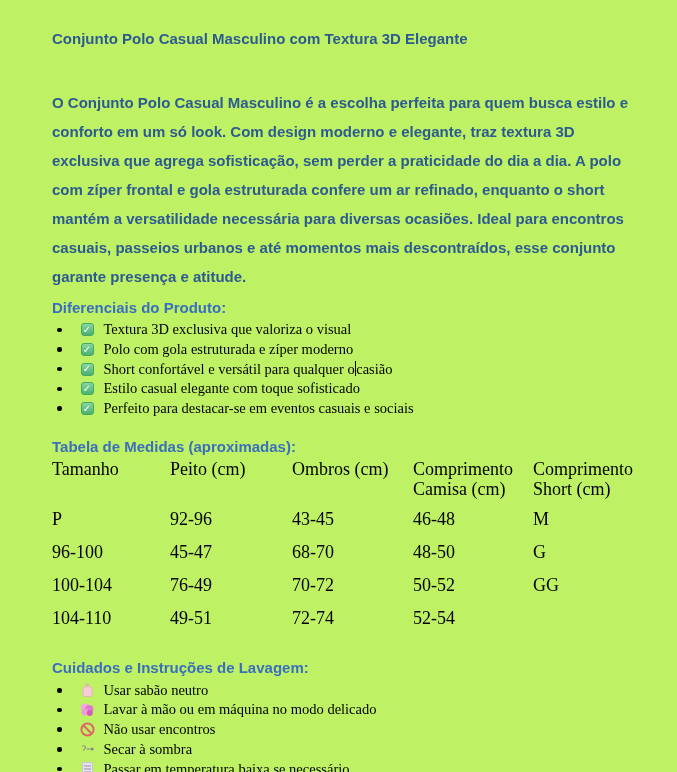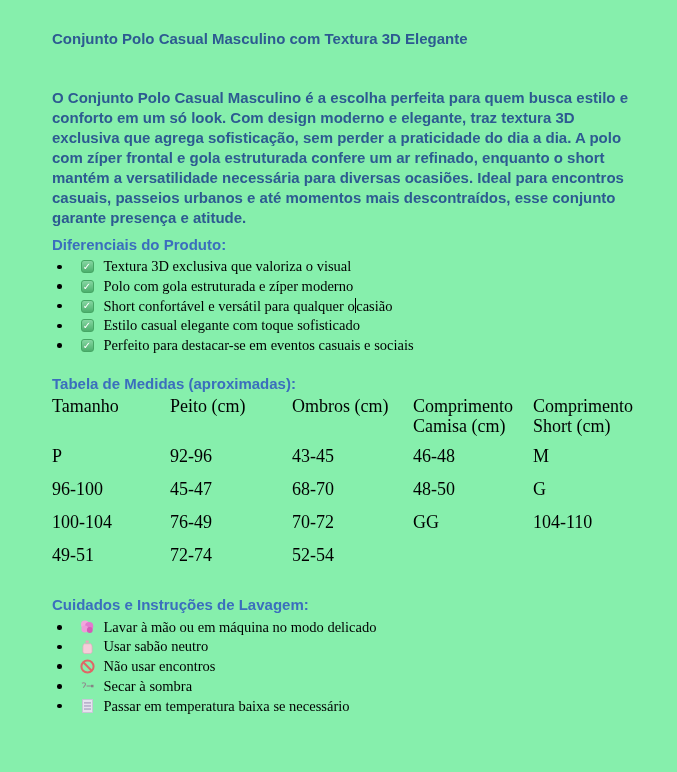--- a/index.html
+++ b/index.html
@@ -1,41 +1,41 @@
 <!DOCTYPE html>
 <html><head>
 <meta charset="utf-8">
 <style>
   * { box-sizing: border-box; }
   html, body { margin: 0; padding: 0; background: #ffffff; }
   .page {
     position: relative;
     width: 677px;
     height: 772px;
-    background: #86efac;
+    background: #bef264;
     overflow: hidden;
     font-family: "Liberation Serif", serif;
     color: #000000;
   }
   .content { padding: 30px 50px 0 52px; }
 
   .doc-title {
     margin: 0;
     font-family: "Liberation Sans", sans-serif;
     font-size: 15px;
     line-height: 18px;
     font-weight: bold;
     color: #2d5a91;
   }
   .doc-desc {
     margin: 40px 0 0 0;
     width: 576px;
     font-family: "Liberation Sans", sans-serif;
     font-size: 15px;
-    line-height: 20px;
+    line-height: 29px;
     font-weight: bold;
     color: #2d5a91;
   }
   .section-heading {
     margin: 0;
     font-family: "Liberation Sans", sans-serif;
     font-size: 15px;
     line-height: 18px;
     font-weight: bold;
     color: #3b6ebd;
@@ -182,55 +182,56 @@
       <div class="td">M</div>
       <div class="td">96-100</div>
       <div class="td">45-47</div>
       <div class="td">68-70</div>
       <div class="td">48-50</div>
 
       <div class="td">G</div>
       <div class="td">100-104</div>
       <div class="td">76-49</div>
       <div class="td">70-72</div>
+      <div class="td">50-52</div>
 
       <div class="td">GG</div>
       <div class="td">104-110</div>
       <div class="td">49-51</div>
       <div class="td">72-74</div>
       <div class="td">52-54</div>
     </div>
 
     <h2 class="section-heading h-care">Cuidados e Instruções de Lavagem:</h2>
     <ul class="bullet-list">
       <li>
         <span class="dot"></span>
         <span class="icon-slot">
+          <svg width="11" height="14" viewBox="0 0 11 14">
+            <rect x="3.6" y="0.4" width="3.2" height="2.4" rx="0.6" fill="#e8a7bc"></rect>
+            <path d="M2.2 3.8 C1.1 5 0.9 6 0.9 8 v3.4 c0 1.5 1 2.1 2.1 2.1 h5 c1.1 0 2.1-.6 2.1-2.1 V8 c0-2-.2-3-1.3-4.2 z" fill="#f6cdd9" stroke="#e3a8bd" stroke-width="0.7"></path>
+          </svg>
+        </span>
+        <span>Usar sabão neutro</span>
+      </li>
+      <li>
+        <span class="dot"></span>
+        <span class="icon-slot">
           <svg width="16" height="16" viewBox="0 0 16 16">
             <circle cx="6" cy="5.5" r="4" fill="#f2a7dd"></circle>
             <circle cx="10.2" cy="7.2" r="4.1" fill="#e279cf"></circle>
             <circle cx="5.8" cy="10" r="3.4" fill="#ef9bd9"></circle>
             <circle cx="10.8" cy="11" r="2.9" fill="#d45cb8"></circle>
           </svg>
         </span>
         <span>Lavar à mão ou em máquina no modo delicado</span>
       </li>
       <li>
         <span class="dot"></span>
         <span class="icon-slot">
-          <svg width="11" height="14" viewBox="0 0 11 14">
-            <rect x="3.6" y="0.4" width="3.2" height="2.4" rx="0.6" fill="#e8a7bc"></rect>
-            <path d="M2.2 3.8 C1.1 5 0.9 6 0.9 8 v3.4 c0 1.5 1 2.1 2.1 2.1 h5 c1.1 0 2.1-.6 2.1-2.1 V8 c0-2-.2-3-1.3-4.2 z" fill="#f6cdd9" stroke="#e3a8bd" stroke-width="0.7"></path>
-          </svg>
-        </span>
-        <span>Usar sabão neutro</span>
-      </li>
-      <li>
-        <span class="dot"></span>
-        <span class="icon-slot">
           <svg width="15" height="15" viewBox="0 0 15 15">
             <circle cx="7.5" cy="7.5" r="6.1" fill="none" stroke="#e06666" stroke-width="2"></circle>
             <line x1="3.3" y1="3.3" x2="11.7" y2="11.7" stroke="#e06666" stroke-width="2"></line>
           </svg>
         </span>
         <span>Não usar encontros</span>
       </li>
       <li>
         <span class="dot"></span>
         <span class="icon-slot">

